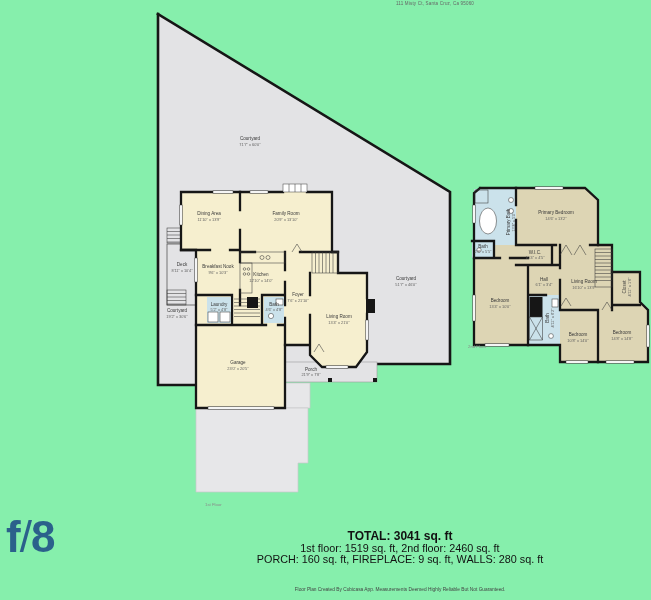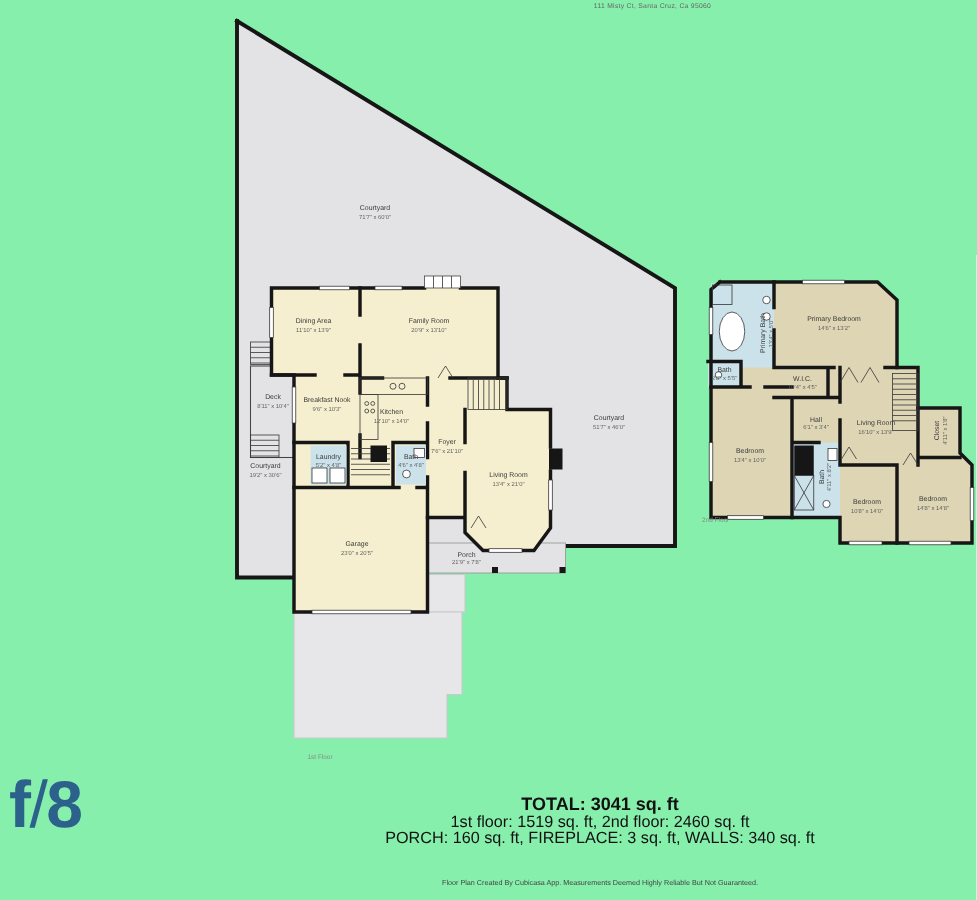--- a/index.html
+++ b/index.html
@@ -258,19 +258,19 @@
         <text class="rname" x="622" y="334">Bedroom</text>
         <text class="rdim" x="622" y="340">14'8" x 14'8"</text>
       </g>
       <text class="flabel" x="468" y="348">2nd Floor</text>
     </g>
   </svg>
 
   <div id="summary">
     <div class="total">TOTAL: 3041 sq. ft</div>
     <div class="line">1st floor: 1519 sq. ft, 2nd floor: 2460 sq. ft</div>
-    <div class="line">PORCH: 160 sq. ft, FIREPLACE: 3 sq. ft, WALLS: 340 sq. ft</div>
+    <div class="line">PORCH: 160 sq. ft, FIREPLACE: 9 sq. ft, WALLS: 280 sq. ft</div>
   </div>
   <div id="disclaimer">Floor Plan Created By Cubicasa App. Measurements Deemed Highly Reliable But Not Guaranteed.</div>
 
   <div id="logo"><span>f</span><span class="slash">/</span><span>8</span></div>
 
 </div>
 
 </body></html>

